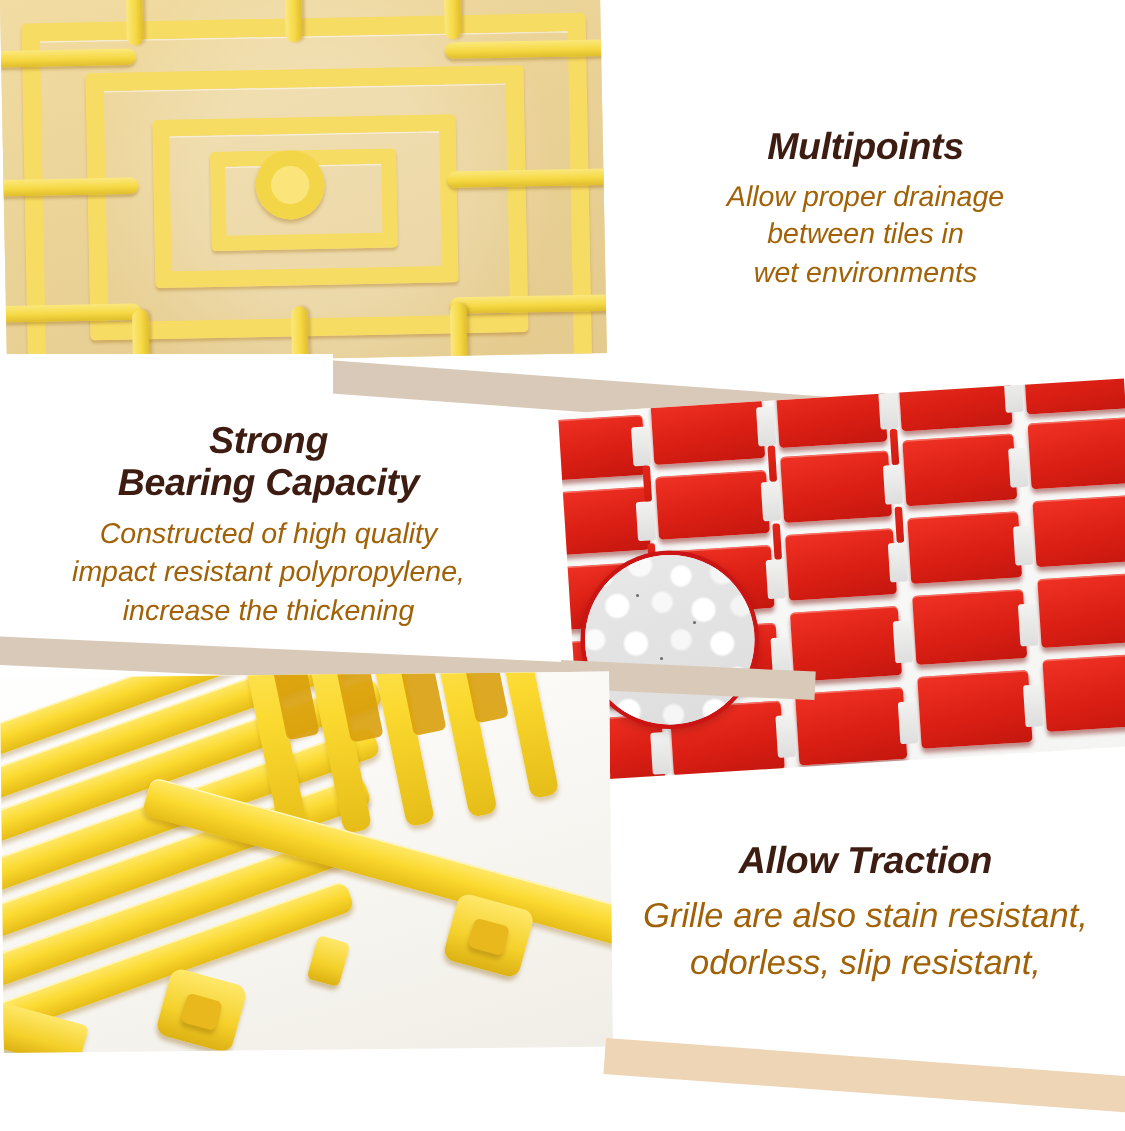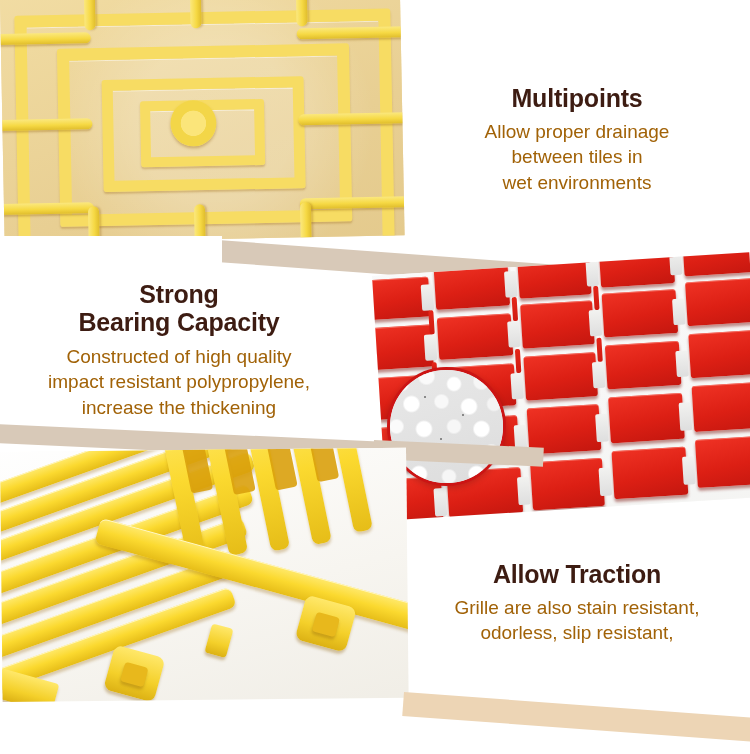--- a/index.html
+++ b/index.html
@@ -83,35 +83,35 @@
     box-shadow:0 3px 3px rgba(150,100,10,.3), inset 0 1px 0 rgba(255,255,255,.6);}
   .slatdark{position:absolute;border-radius:4px;background:#d9a00c;opacity:.9;}
   .tab{position:absolute;border-radius:4px;
     background:linear-gradient(180deg,#ffe86a 0%,#f4d02a 60%,#dcb114 100%);
     box-shadow:0 3px 3px rgba(140,95,10,.35);}
 
   
   .band{position:absolute;transform-origin:0 0;}
 
   
-  .textblock{position:absolute;text-align:center;}
+  .textblock{position:absolute;text-align:center;font-style:italic;}
   .heading{color:#3d1c12;font-weight:bold;line-height:1.12;letter-spacing:-.2px;}
   .body{color:#a16207;line-height:1.33;}
 
   #text-multipoints{left:404px;top:84px;width:346px;}
   #text-multipoints .heading{font-size:25px;}
   #text-multipoints .body{font-size:19px;margin-top:7px;}
 
   #text-bearing{left:6px;top:280px;width:346px;}
   #text-bearing .heading{font-size:25px;}
   #text-bearing .body{font-size:19px;margin-top:8px;}
 
   #text-traction{left:404px;top:560px;width:346px;}
   #text-traction .heading{font-size:25px;}
-  #text-traction .body{font-size:19px;margin-top:7px;}
+  #text-traction .body{font-size:23px;margin-top:7px;}
 </style>
 </head>
 <body>
 
 <div id="stage">
 
   <div class="panel" id="panel-yellow-grid">
     <div class="bg"></div>
 
     <div class="sq" style="left:-26px;top:-18px;width:432px;height:290px;border-width:13px;"></div>

